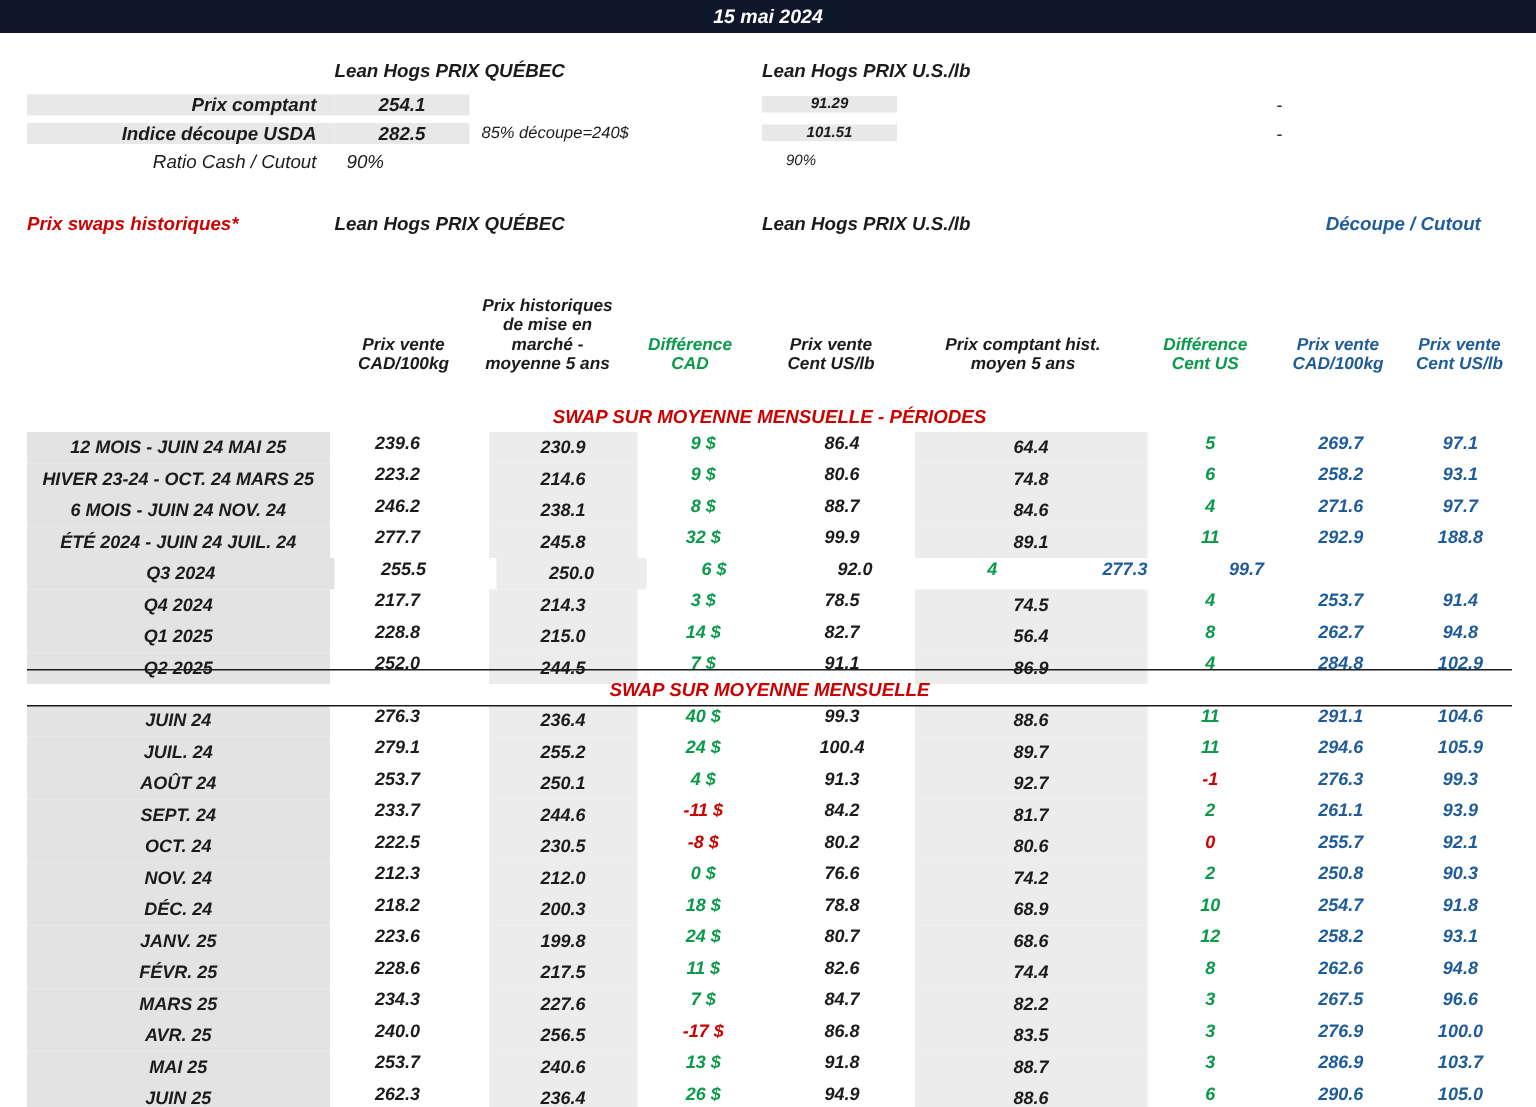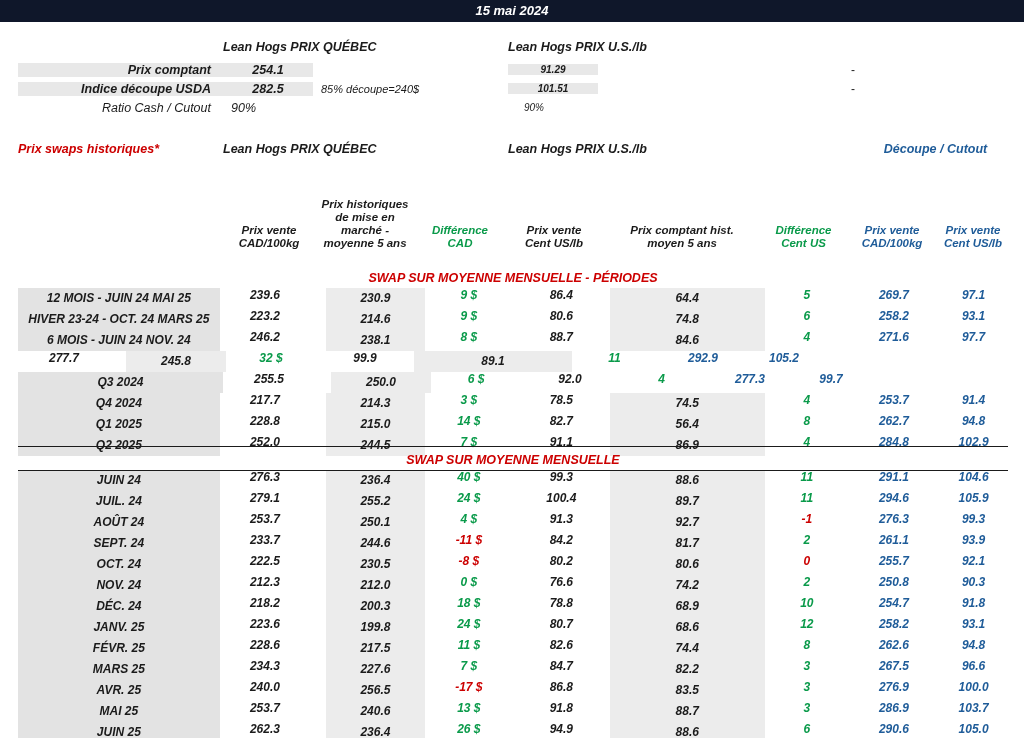--- a/index.html
+++ b/index.html
@@ -318,28 +318,29 @@
           <div class="d-1">246.2</div>
           <div class="d-2">238.1</div>
           <div class="d-3 pos">8 $</div>
           <div class="d-4">88.7</div>
           <div class="d-5">84.6</div>
           <div class="d-6 pos">4</div>
           <div class="d-7">271.6</div>
           <div class="d-8">97.7</div>
         </div>
         <div class="drow">
+          <div class="d-label">ÉTÉ 2024 - JUIN 24 JUIL. 24</div>
           <div class="d-1">277.7</div>
           <div class="d-2">245.8</div>
           <div class="d-3 pos">32 $</div>
           <div class="d-4">99.9</div>
           <div class="d-5">89.1</div>
           <div class="d-6 pos">11</div>
           <div class="d-7">292.9</div>
-          <div class="d-8">105.2</div>
+          <div class="d-8">188.8</div>
         </div>
         <div class="drow">
           <div class="d-label">Q3 2024</div>
           <div class="d-1">255.5</div>
           <div class="d-2">250.0</div>
           <div class="d-3 pos">6 $</div>
           <div class="d-4">92.0</div>
           <div class="d-6 pos">4</div>
           <div class="d-7">277.3</div>
           <div class="d-8">99.7</div>

